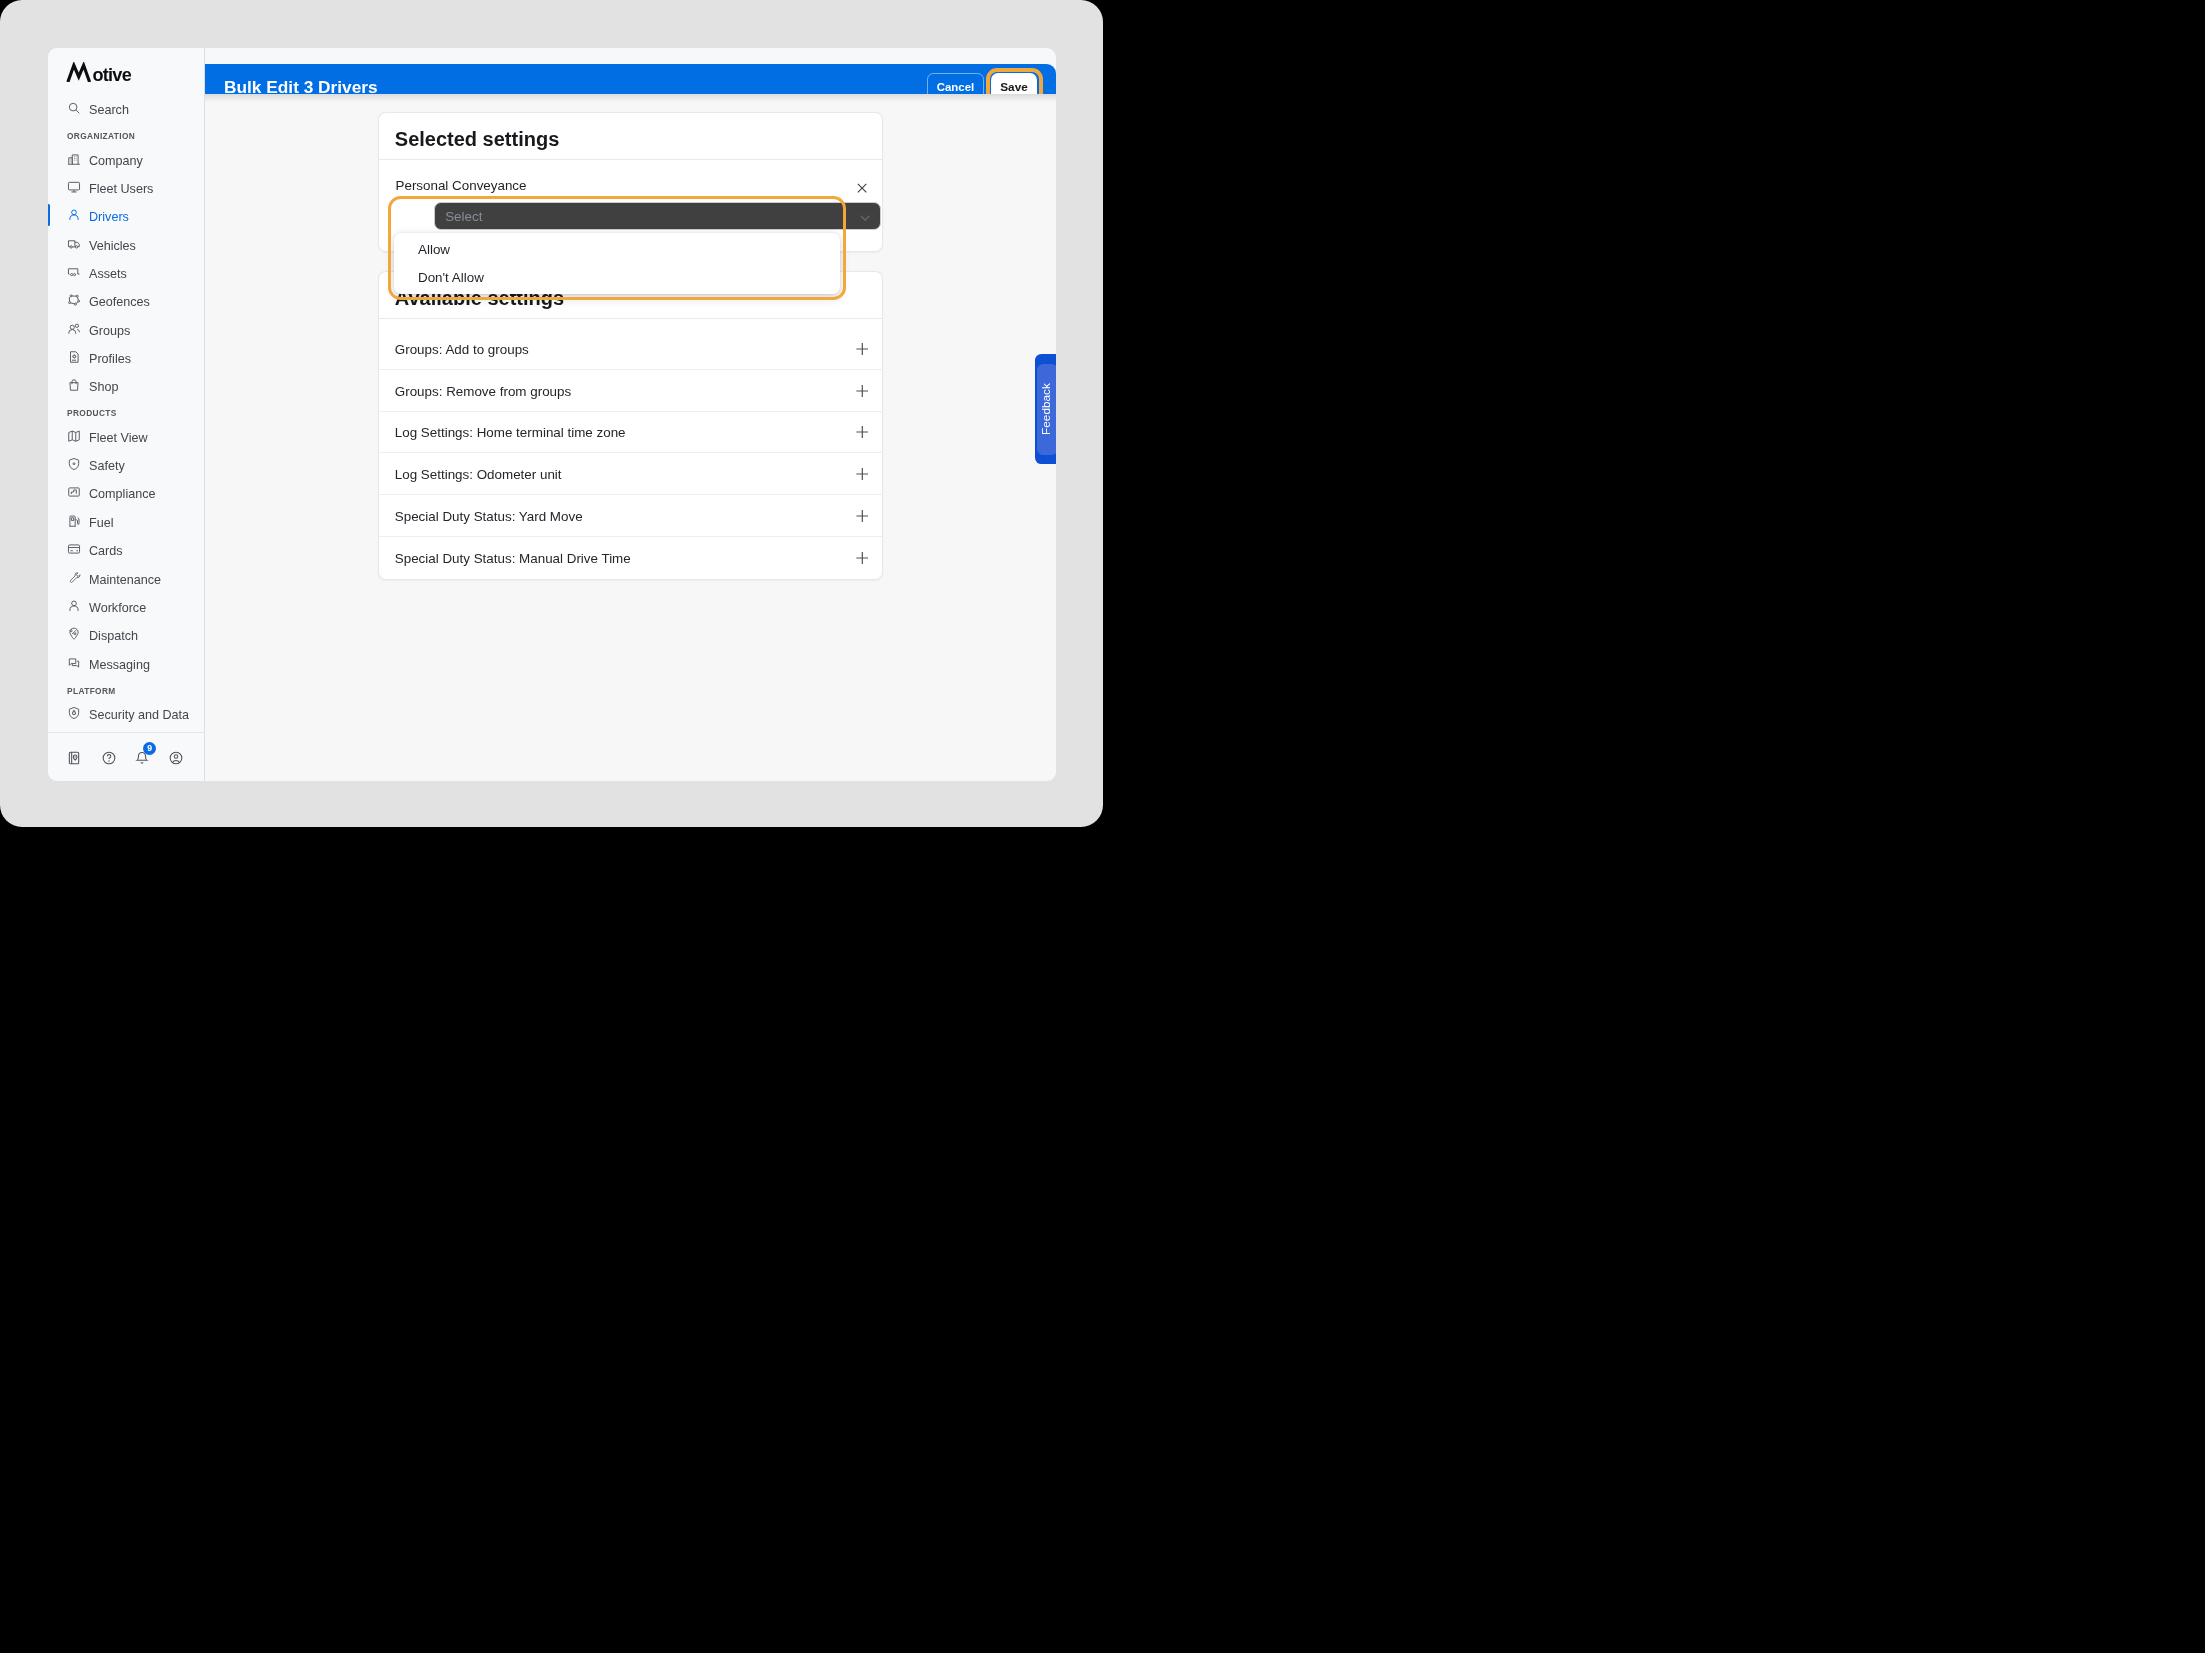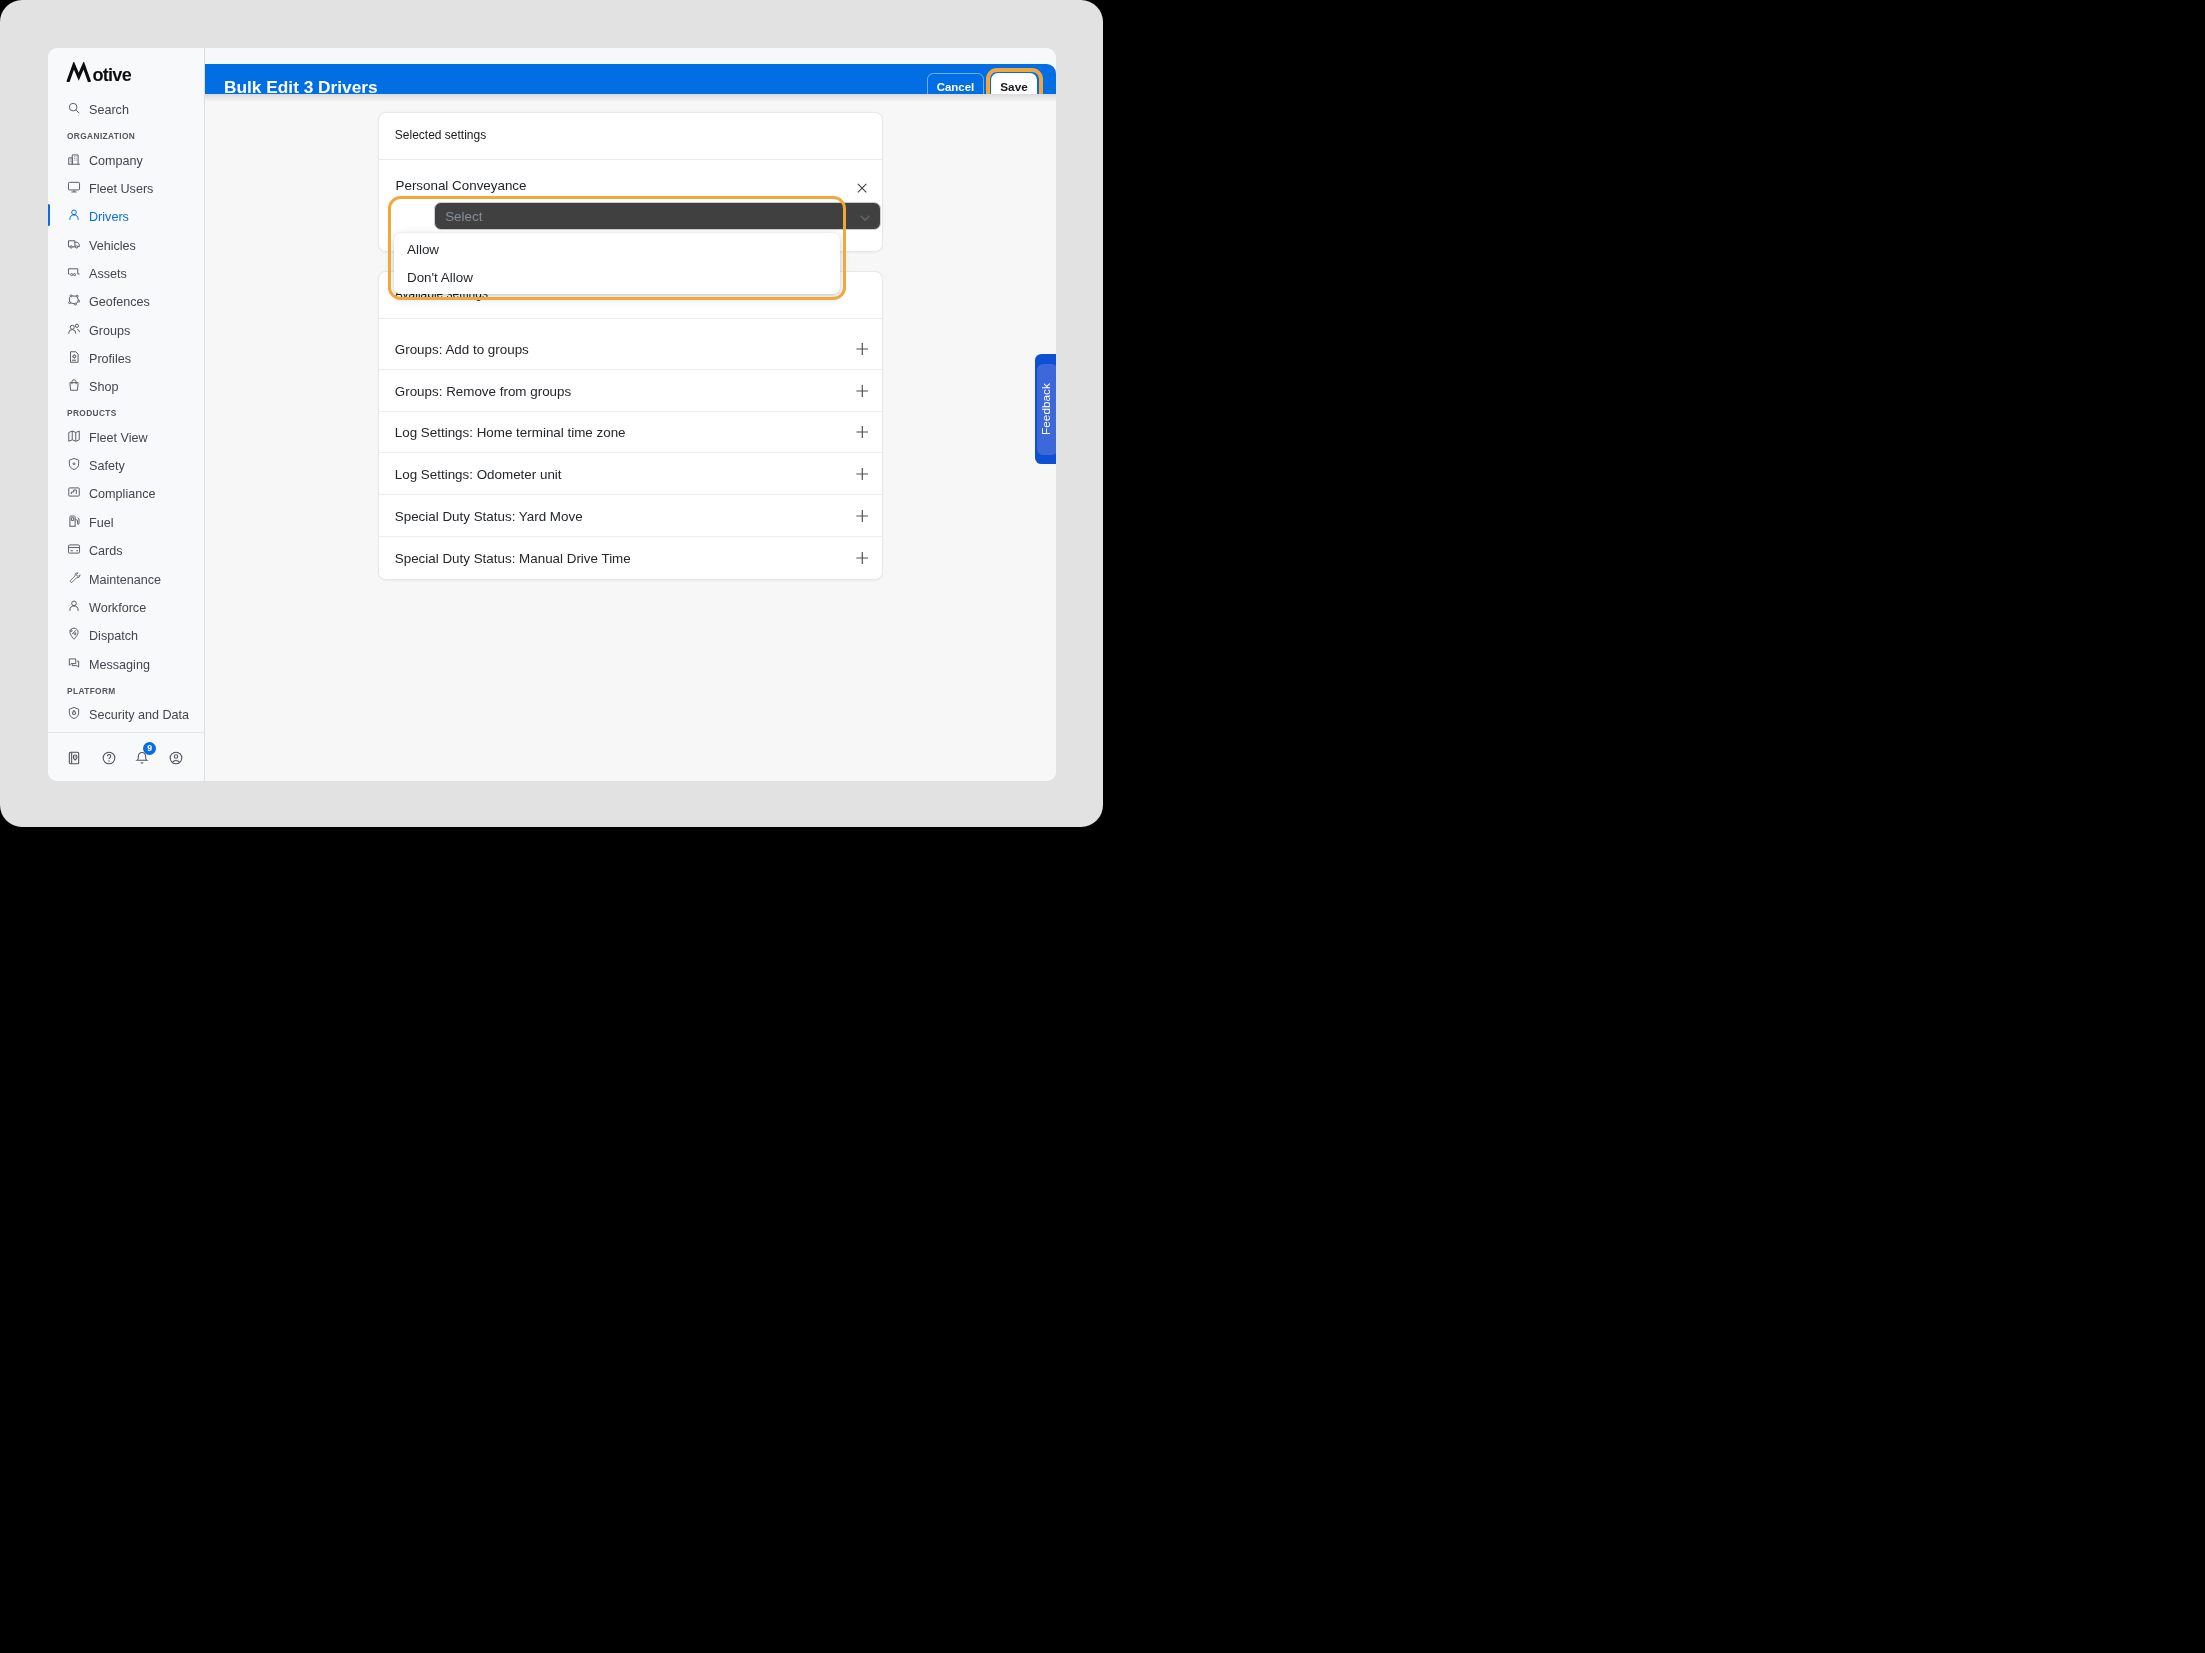--- a/index.html
+++ b/index.html
@@ -24,36 +24,36 @@
   
   .header { position:absolute; left:157px; top:16px; right:0; height:46px; background:#026ee4; border-top-right-radius:9.5px; }
   .header h1 { position:absolute; left:19px; top:50%; transform:translateY(-50%); font-size:17.3px; font-weight:bold; color:#fff; }
   .btn-cancel { position:absolute; right:72px; top:8.7px; width:57px; height:27.6px; border:0.8px solid rgba(255,255,255,.45); border-radius:6.3px; color:#fff; font-size:11.4px; font-weight:bold; text-align:center; line-height:26px; }
   .btn-save { position:absolute; right:19px; top:8.7px; width:46px; height:28px; background:#fff; border-radius:7px; color:#17191c; font-size:11.8px; font-weight:bold; text-align:center; line-height:28px; }
   .ring-save { position:absolute; right:13px; top:3.6px; width:57px; height:39px; border:4.7px solid #f2a73c; border-radius:11px; }
   .main { position:absolute; left:157px; top:46px; right:0; bottom:0; background:#f7f7f8; }
   .hshadow { position:absolute; left:157px; top:46px; right:0; height:7.9px; background:linear-gradient(to bottom, rgba(40,44,50,.14), rgba(40,44,50,0)); }
   
   .card { position:absolute; left:330px; width:505px; background:#fff; border:0.8px solid #e6e8ea; border-radius:7.9px; box-shadow:0 0.8px 1.6px rgba(20,24,30,.05); }
-  .card h2 { position:absolute; left:15.8px; top:15px; font-size:12px; font-weight:normal; color:#17191c; }
+  .card h2 { position:absolute; left:15.8px; top:15px; font-size:20px; font-weight:bold; color:#17191c; }
   .card .hdiv { position:absolute; left:0; top:46px; width:100%; height:0.8px; background:#e8eaec; }
   #card1 { top:64px; height:140px; }
   #card2 { top:223px; height:309px; }
   .row { position:absolute; left:0; width:100%; height:42px;text-align:center; }
   .row .rdiv { position:absolute; left:0; bottom:0; width:100%; height:0.8px; background:#eceef0; }
   .row .t { position:absolute; left:15.8px; top:50%; transform:translateY(-50%); font-size:13.4px; color:#23262b; }
   .plus { position:absolute; right:13.8px; top:50%; transform:translateY(-50%); width:12.6px; height:12.6px; color:#4a5056; }
   .pclabel { position:absolute; left:16.5px; top:65px; font-size:13.4px; color:#1d2126; }
   .xicon { position:absolute; left:478px; top:70px; width:10.2px; height:10.2px; color:#3c4147; }
   
   .sel { position:absolute; left:346px; top:154px; width:447px; height:28px; background:#404040; border:0.8px solid #c9ccd1; border-radius:7px;margin-left:40px; }
   .sel .ph { position:absolute; left:10.2px; top:50%; transform:translateY(-50%); font-size:13.4px; color:#878e97; }
   .sel svg { position:absolute; right:9.5px; top:12.2px; color:#5a646e; }
   .menu { position:absolute; left:346px; top:185px; width:446px; height:61px; background:#fff; border-radius:7px; box-shadow:0 3.9px 11px rgba(20,24,30,.16), 0 0.8px 2.4px rgba(20,24,30,.1); }
-  .menu .it { position:absolute; left:13px; font-size:13.4px; color:#1f2329; }
+  .menu .it { position:absolute; left:24px; font-size:13.4px; color:#1f2329; }
   .ring-sel { position:absolute; left:340px; top:148px; width:458px; height:104px; border:3.9px solid #f2a73c; border-radius:12.6px; }
   
   .fb { position:absolute; right:0; top:306px; width:21px; height:110px; background:#0e50d4; border-radius:6.3px 0 0 6.3px; }
   .fb .inner { position:absolute; left:2px; top:9.8px; width:20.5px; height:91px; background:#3d68d9; border-radius:6.3px; }
   .fb .t { position:absolute; left:50%; top:50%; transform:translate(-50%,-50%) rotate(-90deg); font-size:11.8px; color:#fff; white-space:nowrap; }
 </style>
 </head>
 <body>
 <div class="stage">
  <div class="app">

